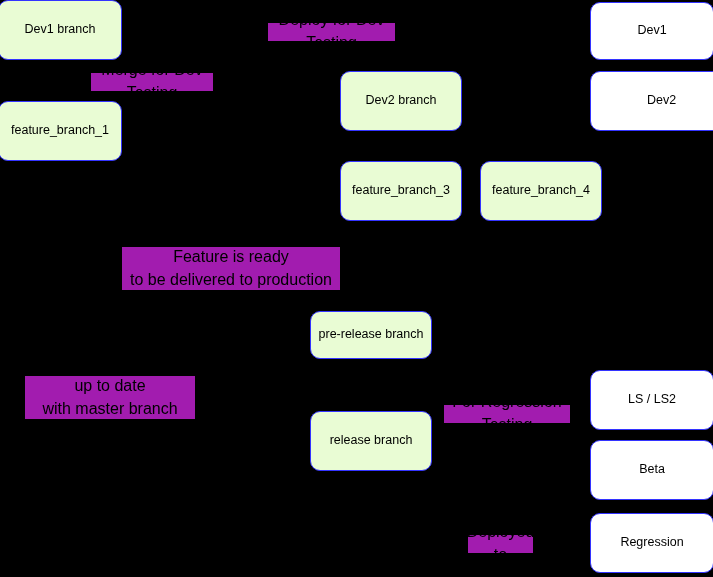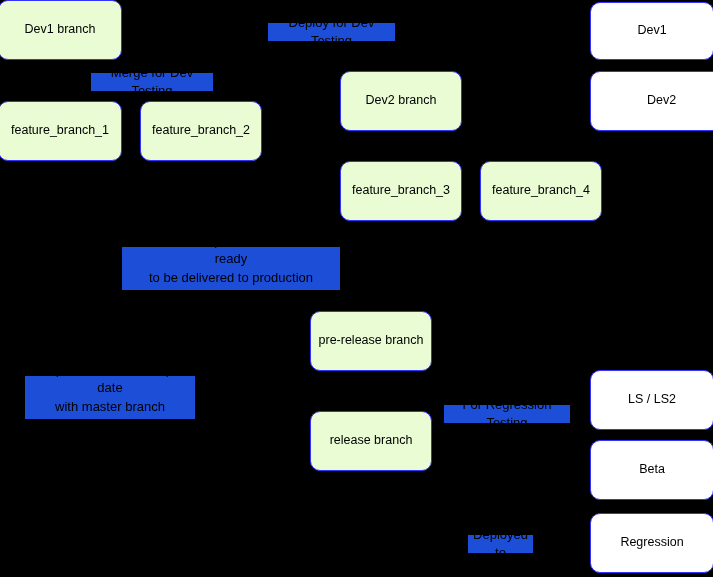--- a/index.html
+++ b/index.html
@@ -32,23 +32,23 @@
   }
   .node.branch {
     background: #e9fcd4;
   }
   .node.env {
     background: #ffffff;
   }
   .edge-label {
     position: absolute;
     box-sizing: border-box;
-    background: #1d4ed8;
+    background: #a21caf;
     color: #000000;
-    font-size: 13px;
+    font-size: 16px;
     line-height: 1.42;
     font-family: "Liberation Sans", sans-serif;
     text-align: center;
     white-space: pre-line;
     padding: 0 1px;
     display: flex;
     align-items: center;
     justify-content: center;
   }
 </style>
@@ -58,37 +58,34 @@
 <div id="canvas">
 
   <div class="node branch" style="left:-2px;top:0px;width:124px;height:60px;">
     <span>Dev1 branch</span>
   </div>
 
   <div class="node branch" style="left:-2px;top:101px;width:124px;height:60px;">
     <span>feature_branch_1</span>
   </div>
 
-  <div class="node branch" style="left:140px;top:101px;width:122px;height:60px;">
-    <span>feature_branch_2</span>
-  </div>
 
   <div class="node branch" style="left:340px;top:71px;width:122px;height:60px;">
     <span>Dev2 branch</span>
   </div>
 
   <div class="node branch" style="left:340px;top:161px;width:122px;height:60px;">
     <span>feature_branch_3</span>
   </div>
 
   <div class="node branch" style="left:480px;top:161px;width:122px;height:60px;">
     <span>feature_branch_4</span>
   </div>
 
-  <div class="node branch" style="left:310px;top:311px;width:122px;height:60px;">
+  <div class="node branch" style="left:310px;top:311px;width:122px;height:48px;">
     <span>pre-release branch</span>
   </div>
 
   <div class="node branch" style="left:310px;top:411px;width:122px;height:60px;">
     <span>release branch</span>
   </div>
 
 
   <div class="node env" style="left:590px;top:2px;width:124px;height:58px;">
     <span>Dev1</span>

